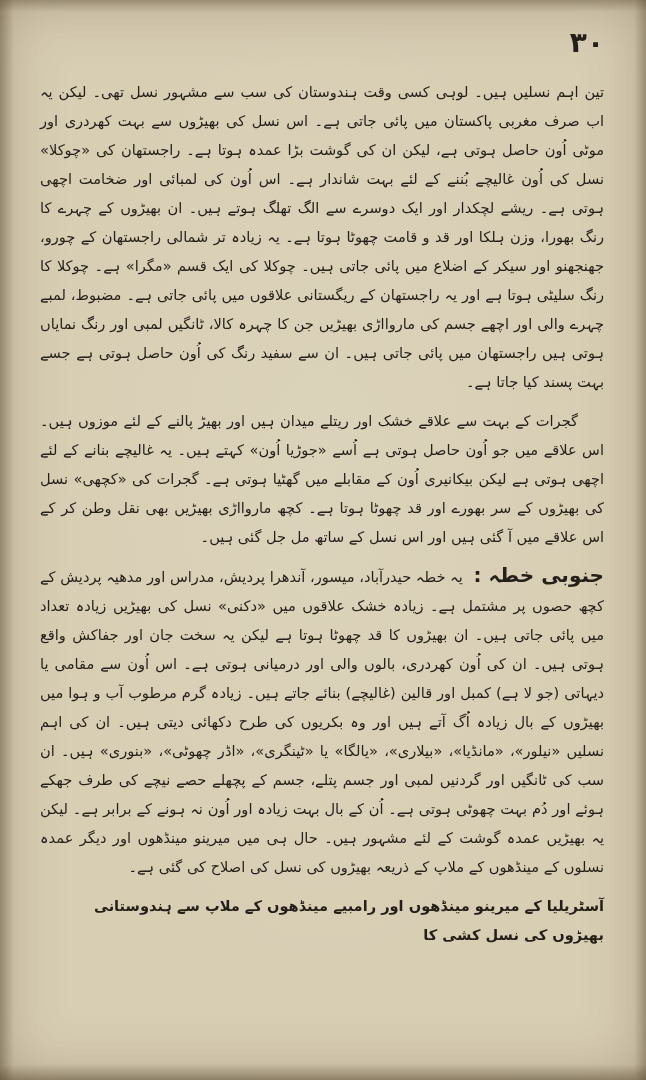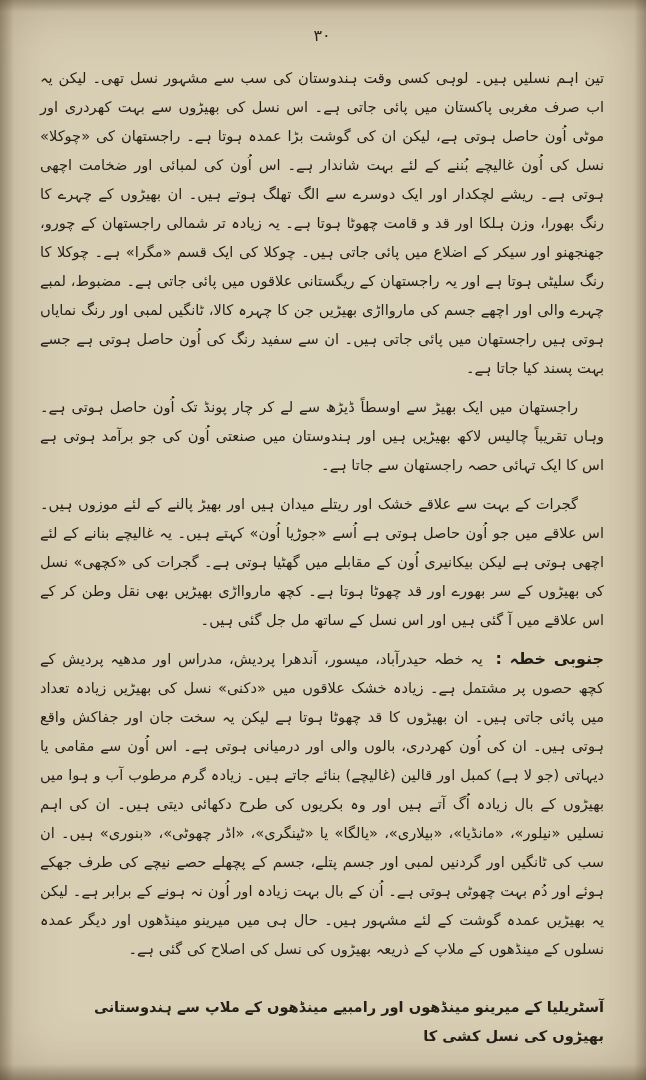--- a/index.html
+++ b/index.html
@@ -29,58 +29,56 @@
   }
   .page{
     position:absolute;
     top:0;left:0;right:0;bottom:0;
     padding:26px 42px 18px 40px;
     box-sizing:border-box;
     direction:rtl;
     color:var(--ink);
   }
   .page-number{
-    text-align:center;
-    font-size:16px;
-    font-weight:normal;
+    font-size:28px;
+    font-weight:bold;
     letter-spacing:2px;
     margin:0 0 18px 0;
   }
   .para{
     margin:0 0 10px 0;
     font-size:14.6px;
     line-height:29px;
     text-align:justify;
     text-justify:inter-word;
     direction:rtl;
   }
   .para.indent{ text-indent:26px; }
   .heading-inline{
     font-weight:bold;
-    font-size:16px;
+    font-size:20px;
     margin-left:6px;
     white-space:nowrap;
   }
   .last-line{
-    margin-top:29px;
+    margin-top:10px;
     font-weight:bold;
     text-align:right;
   }
 </style>
 </head>
 <body>
 
 <div class="scan-frame">
   <div class="page">
 
     <div class="page-number">۳۰</div>
 
     <p class="para">تین اہم نسلیں ہیں۔ لوہی کسی وقت ہندوستان کی سب سے مشہور نسل تھی۔ لیکن یہ اب صرف مغربی پاکستان میں پائی جاتی ہے۔ اس نسل کی بھیڑوں سے بہت کھردری اور موٹی اُون حاصل ہوتی ہے، لیکن ان کی گوشت بڑا عمدہ ہوتا ہے۔ راجستھان کی «چوکلا» نسل کی اُون غالیچے بُننے کے لئے بہت شاندار ہے۔ اس اُون کی لمبائی اور ضخامت اچھی ہوتی ہے۔ ریشے لچکدار اور ایک دوسرے سے الگ تھلگ ہوتے ہیں۔ ان بھیڑوں کے چہرے کا رنگ بھورا، وزن ہلکا اور قد و قامت چھوٹا ہوتا ہے۔ یہ زیادہ تر شمالی راجستھان کے چورو، جھنجھنو اور سیکر کے اضلاع میں پائی جاتی ہیں۔ چوکلا کی ایک قسم «مگرا» ہے۔ چوکلا کا رنگ سلیٹی ہوتا ہے اور یہ راجستھان کے ریگستانی علاقوں میں پائی جاتی ہے۔ مضبوط، لمبے چہرے والی اور اچھے جسم کی ماروااڑی بھیڑیں جن کا چہرہ کالا، ٹانگیں لمبی اور رنگ نمایاں ہوتی ہیں راجستھان میں پائی جاتی ہیں۔ ان سے سفید رنگ کی اُون حاصل ہوتی ہے جسے بہت پسند کیا جاتا ہے۔</p>
 
-    <p class="para indent">راجستھان میں ایک بھیڑ سے اوسطاً ڈیڑھ سے لے کر چار پونڈ تک اُون حاصل ہوتی ہے۔ وہاں تقریباً چالیس لاکھ بھیڑیں ہیں اور ہندوستان میں صنعتی اُون کی جو برآمد ہوتی ہے اس کا ایک تہائی حصہ راجستھان سے جاتا ہے۔</p>
 
     <p class="para indent">گجرات کے بہت سے علاقے خشک اور ریتلے میدان ہیں اور بھیڑ پالنے کے لئے موزوں ہیں۔ اس علاقے میں جو اُون حاصل ہوتی ہے اُسے «جوڑیا اُون» کہتے ہیں۔ یہ غالیچے بنانے کے لئے اچھی ہوتی ہے لیکن بیکانیری اُون کے مقابلے میں گھٹیا ہوتی ہے۔ گجرات کی «کچھی» نسل کی بھیڑوں کے سر بھورے اور قد چھوٹا ہوتا ہے۔ کچھ ماروااڑی بھیڑیں بھی نقل وطن کر کے اس علاقے میں آ گئی ہیں اور اس نسل کے ساتھ مل جل گئی ہیں۔</p>
 
     <p class="para">
       <strong class="heading-inline">جنوبی خطہ :</strong>
       <span>یہ خطہ حیدرآباد، میسور، آندھرا پردیش، مدراس اور مدھیہ پردیش کے کچھ حصوں پر مشتمل ہے۔ زیادہ خشک علاقوں میں «دکنی» نسل کی بھیڑیں زیادہ تعداد میں پائی جاتی ہیں۔ ان بھیڑوں کا قد چھوٹا ہوتا ہے لیکن یہ سخت جان اور جفاکش واقع ہوتی ہیں۔ ان کی اُون کھردری، بالوں والی اور درمیانی ہوتی ہے۔ اس اُون سے مقامی یا دیہاتی (جو لا ہے) کمبل اور قالین (غالیچے) بنائے جاتے ہیں۔ زیادہ گرم مرطوب آب و ہوا میں بھیڑوں کے بال زیادہ اُگ آتے ہیں اور وہ بکریوں کی طرح دکھائی دیتی ہیں۔ ان کی اہم نسلیں «نیلور»، «مانڈیا»، «بیلاری»، «یالگا» یا «ٹینگری»، «اڈر چھوٹی»، «بنوری» ہیں۔ ان سب کی ٹانگیں اور گردنیں لمبی اور جسم پتلے، جسم کے پچھلے حصے نیچے کی طرف جھکے ہوئے اور دُم بہت چھوٹی ہوتی ہے۔ اُن کے بال بہت زیادہ اور اُون نہ ہونے کے برابر ہے۔ لیکن یہ بھیڑیں عمدہ گوشت کے لئے مشہور ہیں۔ حال ہی میں میرینو مینڈھوں اور دیگر عمدہ نسلوں کے مینڈھوں کے ملاپ کے ذریعہ بھیڑوں کی نسل کی اصلاح کی گئی ہے۔</span>
     </p>
 
     <p class="para last-line">آسٹریلیا کے میرینو مینڈھوں اور رامبیے مینڈھوں کے ملاپ سے ہندوستانی بھیڑوں کی نسل کشی کا</p>
 

